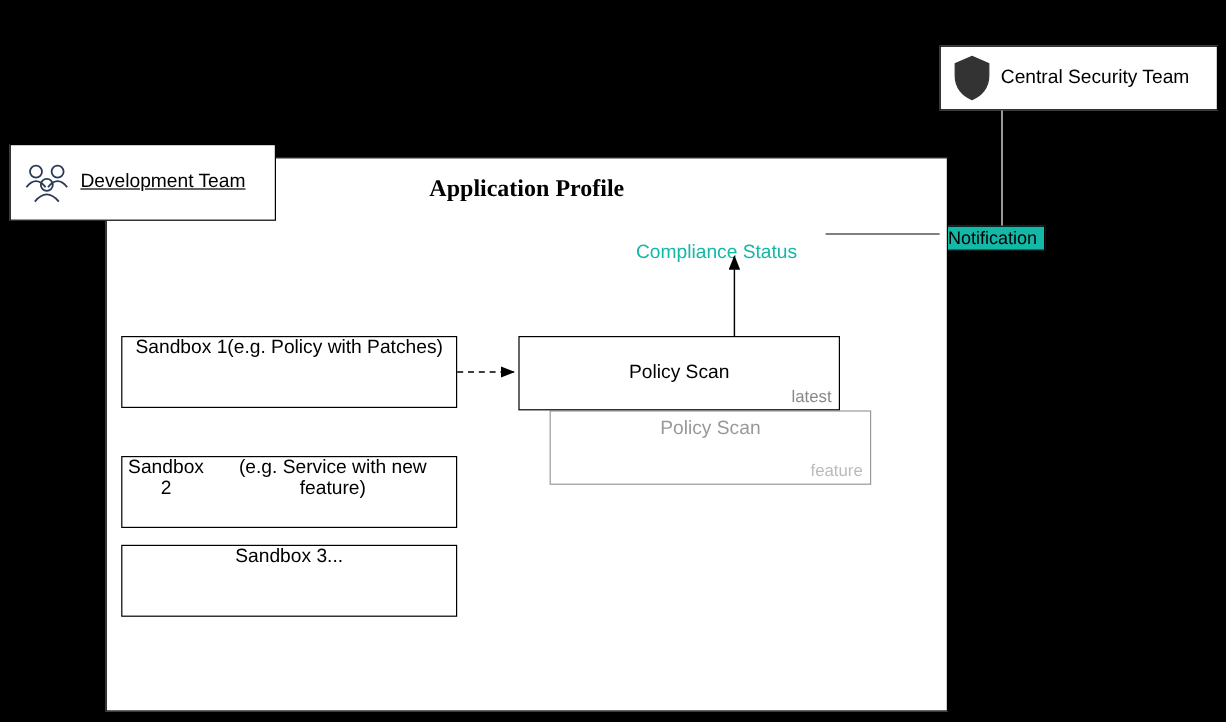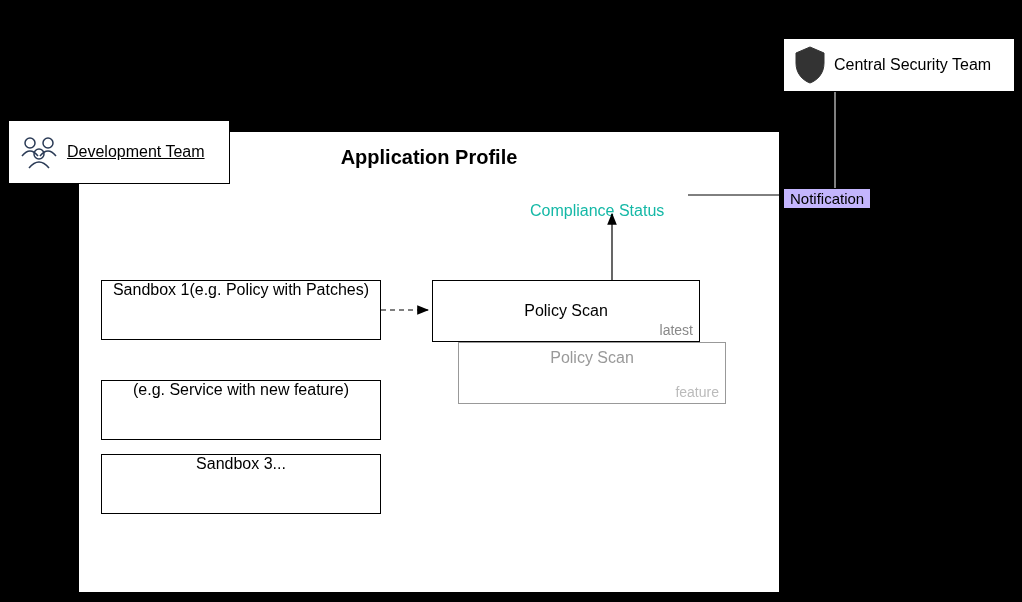--- a/index.html
+++ b/index.html
@@ -34,25 +34,26 @@
       top: 38px;
       width: 232px;
       height: 54px;
       display: flex;
       align-items: center;
       padding-left: 8px;
     }
     .security-team-box svg { flex: none; }
     .security-team-box .label { margin-left: 6px; }
     .app-profile-box {
-      left: 78px;
+      left: 88px;
       top: 131px;
       width: 702px;
       height: 462px;
       z-index: 1;
+      font-family: Liberation Serif, serif;
     }
     .app-profile-title {
       text-align: center;
       font-weight: bold;
       font-size: 20px;
       margin-top: 14px;
     }
     .compliance-status {
       position: absolute;
       left: 530px;
@@ -110,21 +111,21 @@
       position: absolute;
       right: 6px;
       bottom: 3px;
       color: #bbb;
       font-size: 14px;
     }
     .notification-box {
       position: absolute;
       left: 783px;
       top: 188px;
-      background: #c4b5fd;
+      background: #14b8a6;
       border: 1px solid #000;
       padding: 1px 6px;
       font-size: 15px;
     }
     svg { position: absolute; overflow: visible; }
     .connector { z-index: 4; }
   </style>
 </head>
 <body>
 
@@ -169,20 +170,21 @@
 <div class="notification-box">
   <span>Notification</span>
 </div>
 
 <div class="box sandbox-box sandbox-1">
   <div>Sandbox 1</div>
   <div>(e.g. Policy with Patches)</div>
 </div>
 
 <div class="box sandbox-box sandbox-2">
+  <div>Sandbox 2</div>
   <div>(e.g. Service with new feature)</div>
 </div>
 
 <div class="box sandbox-box sandbox-3">
   <div>Sandbox 3</div>
   <div>...</div>
 </div>
 
 <svg class="connector" style="left:0; top:0; width:1022px; height:602px;">
   <defs>

